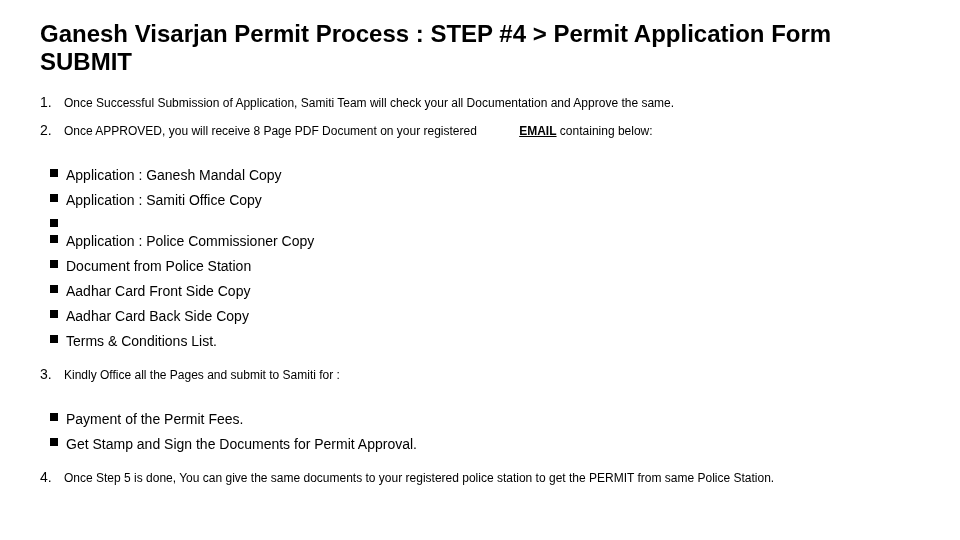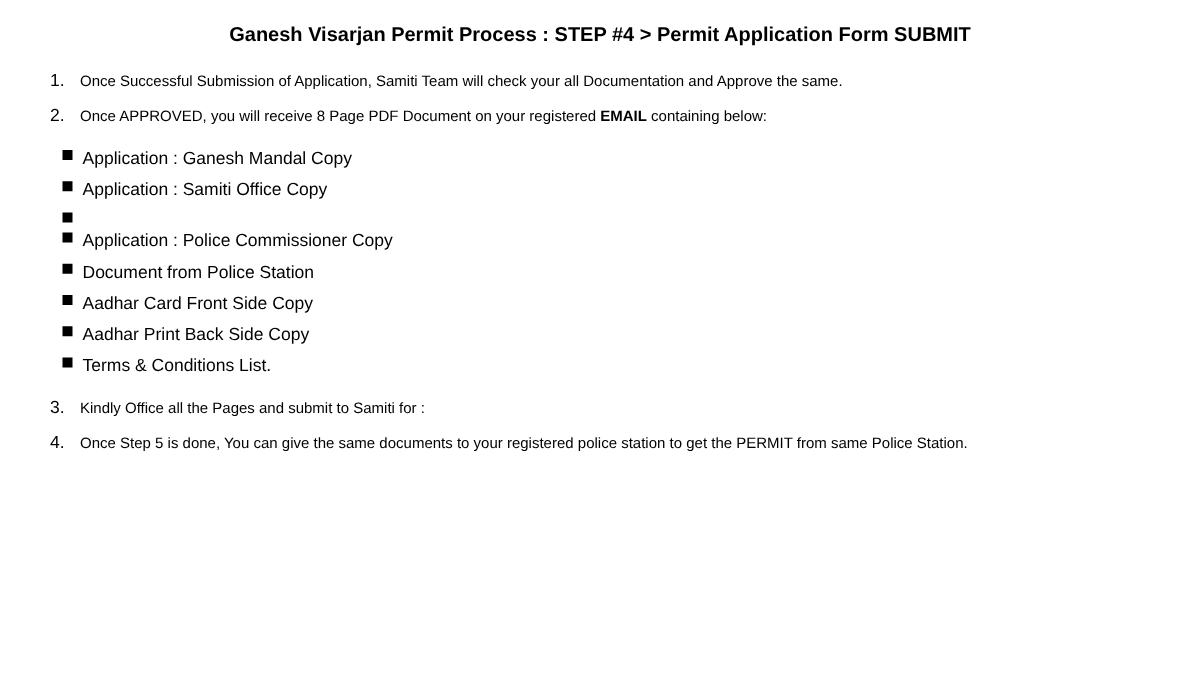--- a/index.html
+++ b/index.html
@@ -18,22 +18,22 @@
       overflow: hidden;
     }
 
     .page-container {
       width: 960px;
       height: 540px;
       padding: 20px 40px;
     }
 
     .page-title {
-      text-align: center;
-      font-size: 16px;
+      text-align: left;
+      font-size: 24px;
       font-weight: bold;
       margin-bottom: 18px;
       color: #000000;
     }
 
     .main-list {
       list-style: none;
       padding: 0;
     }
 
@@ -48,26 +48,28 @@
       font-size: 14px;
       min-width: 16px;
     }
 
     .list-text {
       font-size: 12px;
       line-height: 1.5;
     }
 
     .underline {
+      text-decoration: underline;
       font-weight: bold;
+      margin-left: 39px;
     }
 
     .sub-list {
       list-style: none;
-      margin-top: 6px;
+      margin-top: 17px;
       margin-left: 10px;
     }
 
     .sub-list li {
       display: flex;
       align-items: flex-start;
       gap: 8px;
       margin-bottom: 4px;
       font-size: 14px;
       line-height: 1.5;
@@ -132,34 +134,44 @@
         <li>
             <span class="bullet-square"></span>
             <span>Document from Police Station</span>
           </li>
         <li>
             <span class="bullet-square"></span>
             <span>Aadhar Card Front Side Copy</span>
           </li>
         <li>
             <span class="bullet-square"></span>
-            <span>Aadhar Print Back Side Copy</span>
+            <span>Aadhar Card Back Side Copy</span>
           </li>
         <li>
             <span class="bullet-square"></span>
             <span>Terms &amp; Conditions List.</span>
           </li>
       </ul>
     </li>
 
     <li class="item-with-sub">
       <div class="item-row">
         <span class="list-number">3.</span>
         <span class="list-text">Kindly Office all the Pages and submit to Samiti for :</span>
       </div>
+      <ul class="sub-list">
+        <li>
+            <span class="bullet-square"></span>
+            <span>Payment of the Permit Fees.</span>
+          </li>
+        <li>
+            <span class="bullet-square"></span>
+            <span>Get Stamp and Sign the Documents for Permit Approval.</span>
+          </li>
+      </ul>
     </li>
 
     <li>
       <span class="list-number">4.</span>
       <span class="list-text">Once Step 5 is done, You can give the same documents to your registered police station to get the PERMIT from same Police Station.</span>
     </li>
 
   </ol>
 
 </div>

